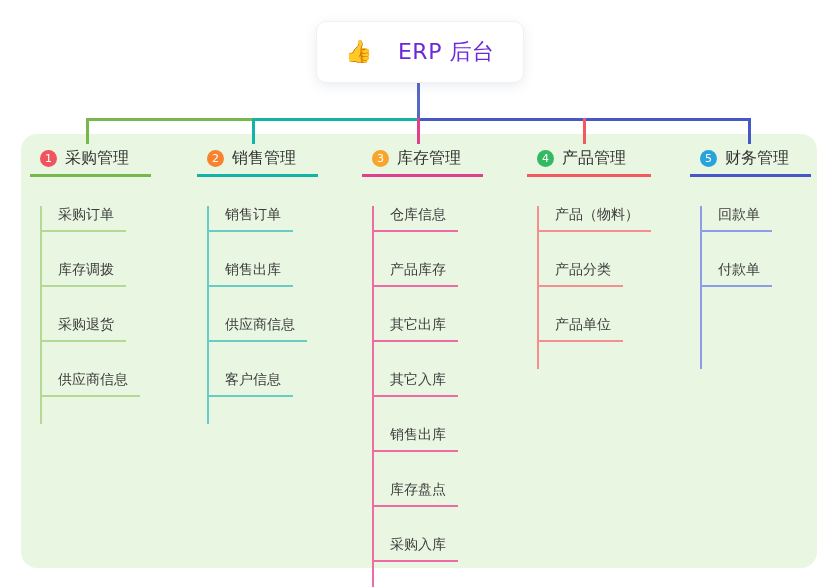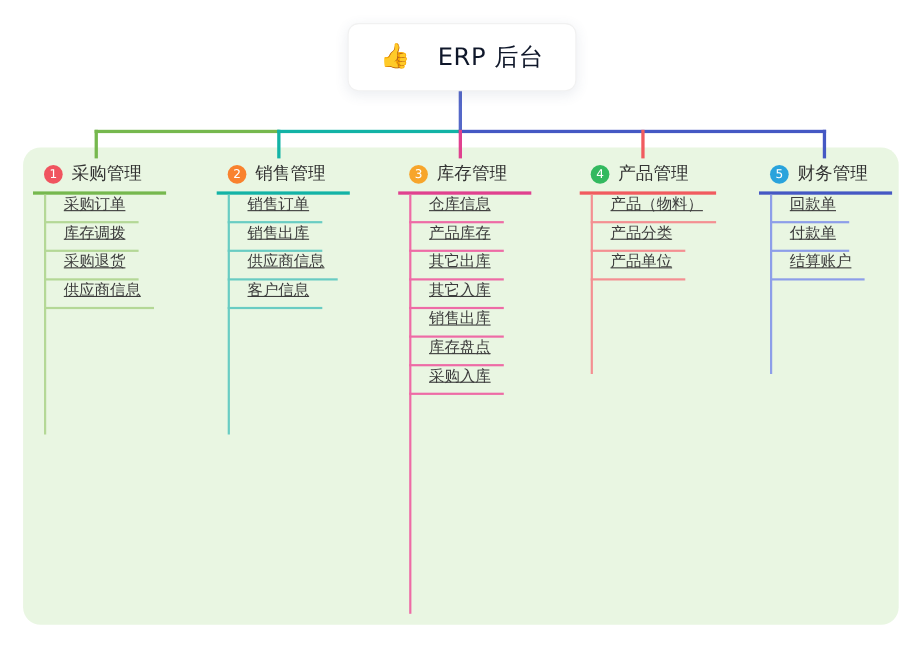--- a/index.html
+++ b/index.html
@@ -6,21 +6,21 @@
   .stage{position:relative;width:839px;height:588px;background:#ffffff;overflow:hidden;}
 
   
   .panel{position:absolute;left:21px;top:134px;width:796px;height:434px;background:#e9f6e2;border-radius:16px;}
 
   
   .root-node{position:absolute;left:316px;top:21px;width:206px;height:60px;background:#ffffff;
     border:1px solid #f1f1f1;border-radius:10px;box-shadow:0 3px 12px rgba(60,80,120,.10);
     display:flex;align-items:center;justify-content:center;gap:10px;}
   .root-node .emoji{font-size:22px;color:#f0b428;line-height:1;}
-  .root-node .root-label{font-size:22px;color:#0f172a;letter-spacing:.5px;margin-left:15px;}
+  .root-node .root-label{font-size:22px;color:#6d28d9;letter-spacing:.5px;margin-left:15px;}
 
   
   .line{position:absolute;}
   .root-stem{left:417px;top:82px;width:3px;height:37px;background:#5568c8;}
   .bus-green{left:86px;top:118px;width:168px;height:3px;background:#76b84e;}
   .bus-teal{left:252px;top:118px;width:167px;height:3px;background:#13b3a6;}
   .bus-blue{left:417px;top:118px;width:334px;height:3px;background:#4558c4;}
   .drop{top:118px;width:3px;height:26px;}
   .drop-1{left:86px;background:#76b84e;}
   .drop-2{left:252px;background:#13b3a6;}
@@ -48,22 +48,22 @@
 
   
   .children{position:relative;margin-left:10px;}
   .vline{position:absolute;left:0;top:0;width:2px;}
   .b1 .vline{height:218px;background:#b4d896;}
   .b2 .vline{height:218px;background:#69ccc3;}
   .b3 .vline{height:381px;background:#ee6ba6;}
   .b4 .vline{height:163px;background:#f48f92;}
   .b5 .vline{height:163px;background:#8d9ee9;}
 
-  .child{display:table;padding:0 12px 6px 18px;font-size:14px;color:#3c3c3c;
-    white-space:nowrap;text-decoration:underline;}
+  .child{display:table;margin-top:29px;padding:0 12px 6px 18px;font-size:14px;color:#3c3c3c;
+    white-space:nowrap;}
   .b1 .child{border-bottom:2.5px solid #b4d896;}
   .b2 .child{border-bottom:2.5px solid #69ccc3;}
   .b3 .child{border-bottom:2.5px solid #ee6ba6;}
   .b4 .child{border-bottom:2.5px solid #f48f92;}
   .b5 .child{border-bottom:2.5px solid #8d9ee9;}
 </style>
 </head>
 <body>
 
 <div class="stage">
@@ -145,17 +145,16 @@
 
   <div class="branch b5">
     <div class="branch-title">
       <span class="badge">5</span>
       <span>财务管理</span>
     </div>
     <div class="children">
       <div class="vline"></div>
       <div class="child">回款单</div>
       <div class="child">付款单</div>
-      <div class="child">结算账户</div>
     </div>
   </div>
 
 </div>
 
 </body></html>

